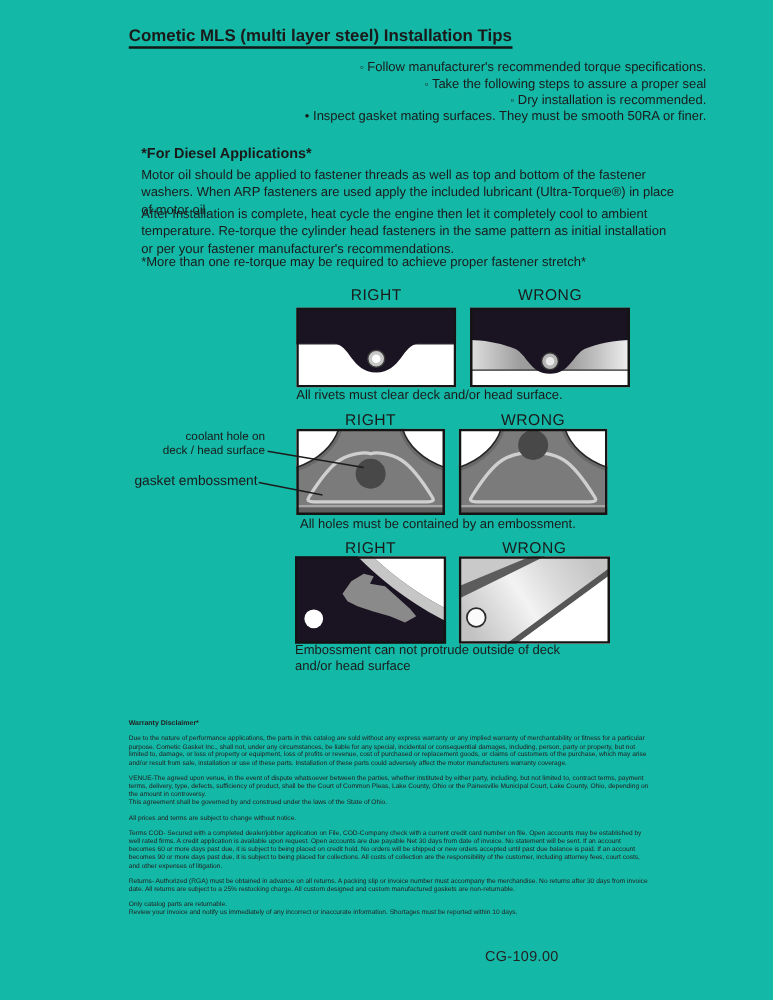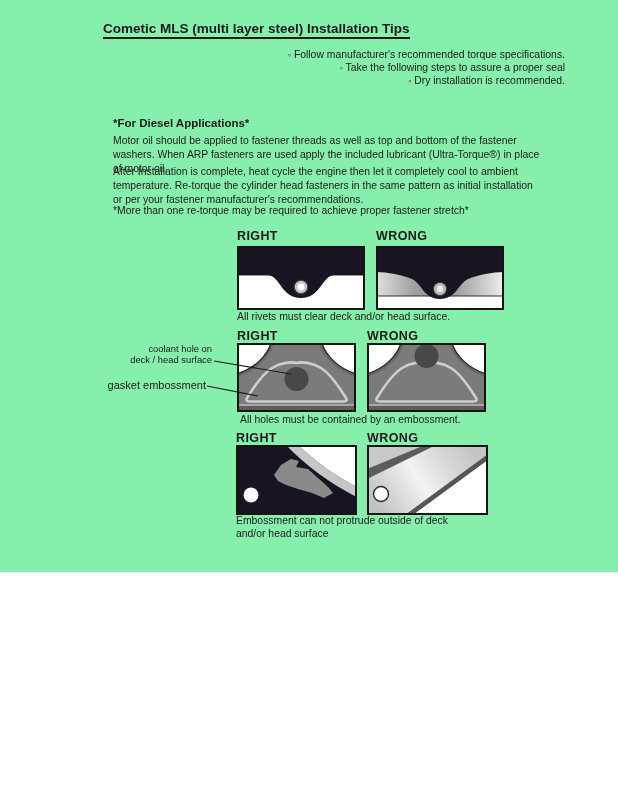--- a/index.html
+++ b/index.html
@@ -1,32 +1,32 @@
 <!DOCTYPE html>
 <html><head>
 <meta charset="utf-8">
 <style>
   html,body{margin:0;padding:0;background:#ffffff;}
-  .page{position:relative;width:618px;height:572px;background:#86efac;overflow:hidden;
+  .page{position:relative;width:618px;height:800px;background:#14b8a6;overflow:hidden;
         font-family:"Liberation Sans", sans-serif;color:#1a1a1a;}
 
   .title{position:absolute;left:103px;top:21px;margin:0;font-size:13.5px;font-weight:bold;
          border-bottom:2px solid #151515;padding-bottom:1px;display:inline-block;}
 
   .bullets{position:absolute;left:95px;top:48px;width:470px;font-size:10.4px;line-height:13px;text-align:right;}
   .bullet{padding-left:10px;text-indent:-10px;}
   .bullet::before{content:"◦ ";font-size:9.5px;}
   .sub{padding-left:32px;text-indent:-9px;}
   .sub::before{content:"• ";}
 
   .diesel-h{position:absolute;left:113px;top:117px;margin:0;font-size:11.5px;font-weight:bold;}
   .para{position:absolute;left:113px;width:430px;margin:0;font-size:10.4px;line-height:13.8px;}
   .p1{top:134px}.p2{top:165px}.note{top:204px}
 
-  .fl{position:absolute;font-size:12.5px;font-weight:bold;letter-spacing:.4px;text-align:left;}
+  .fl{position:absolute;font-size:12.5px;font-weight:normal;letter-spacing:.4px;text-align:center;}
   .fl1r{left:237px;top:229px;width:128px}.fl1w{left:376px;top:229px;width:128px}
   .fl2r{left:237px;top:329px;width:119px}.fl2w{left:367px;top:329px;width:119px}
   .fl3r{left:236px;top:431px;width:121px}.fl3w{left:367px;top:431px;width:121px}
 
   .fbox{position:absolute;line-height:0;}
   .f1r{left:237px;top:246px}.f1w{left:376px;top:246px}
   .f2r{left:237px;top:343px}.f2w{left:367px;top:343px}
   .f3r{left:236px;top:445px}.f3w{left:367px;top:445px}
 
   .cap{position:absolute;font-size:10.4px;}
@@ -50,20 +50,21 @@
 <body>
 
 <div class="page">
 
   <h1 class="title">Cometic MLS (multi layer steel) Installation Tips</h1>
 
   <div class="bullets">
     <div class="bullet">Follow manufacturer's recommended torque specifications.</div>
     <div class="bullet">Take the following steps to assure a proper seal</div>
     <div class="bullet">Dry installation is recommended.</div>
+    <div class="sub">Inspect gasket mating surfaces.  They must be smooth 50RA or finer.</div>
   </div>
 
   <h2 class="diesel-h">*For Diesel Applications*</h2>
   <p class="para p1">Motor oil should be applied to fastener threads as well as top and bottom of the fastener washers. When ARP fasteners are used apply the included lubricant (Ultra-Torque®) in place of motor oil.</p>
   <p class="para note">*More than one re-torque may be required to achieve proper fastener stretch*</p>
   <p class="para p2">After Installation is complete, heat cycle the engine then let it completely cool to ambient temperature. Re-torque the cylinder head fasteners in the same pattern as initial installation or per your fastener manufacturer's recommendations.</p>
 
   <div class="fl fl1r">RIGHT</div>
   <div class="fl fl1w">WRONG</div>
 

